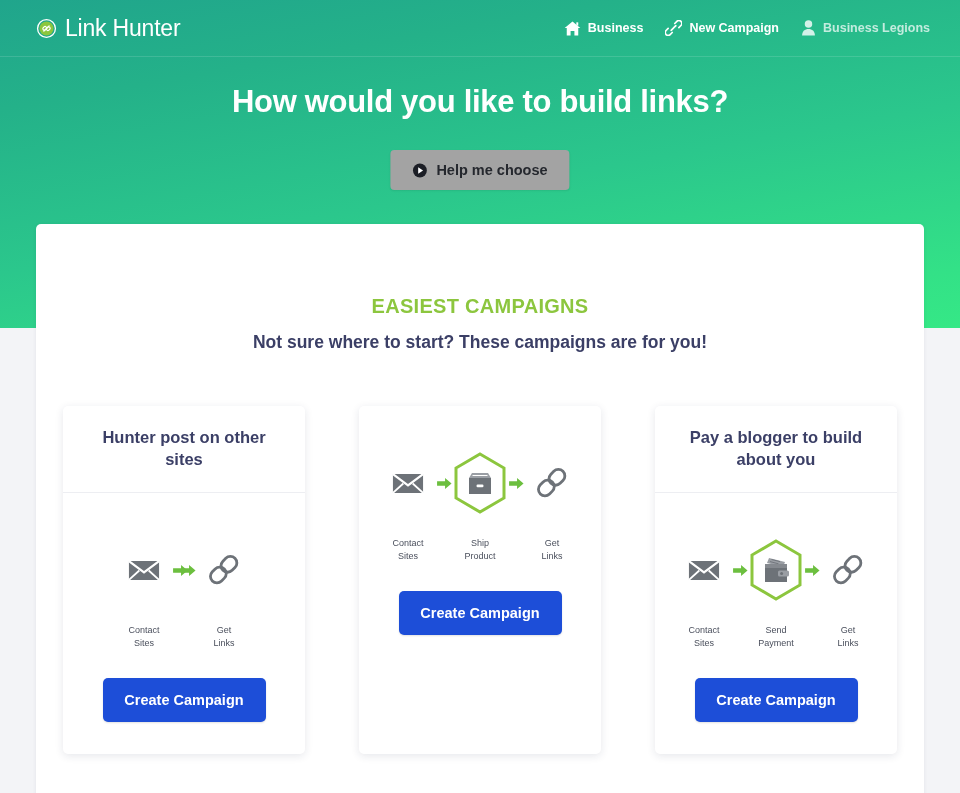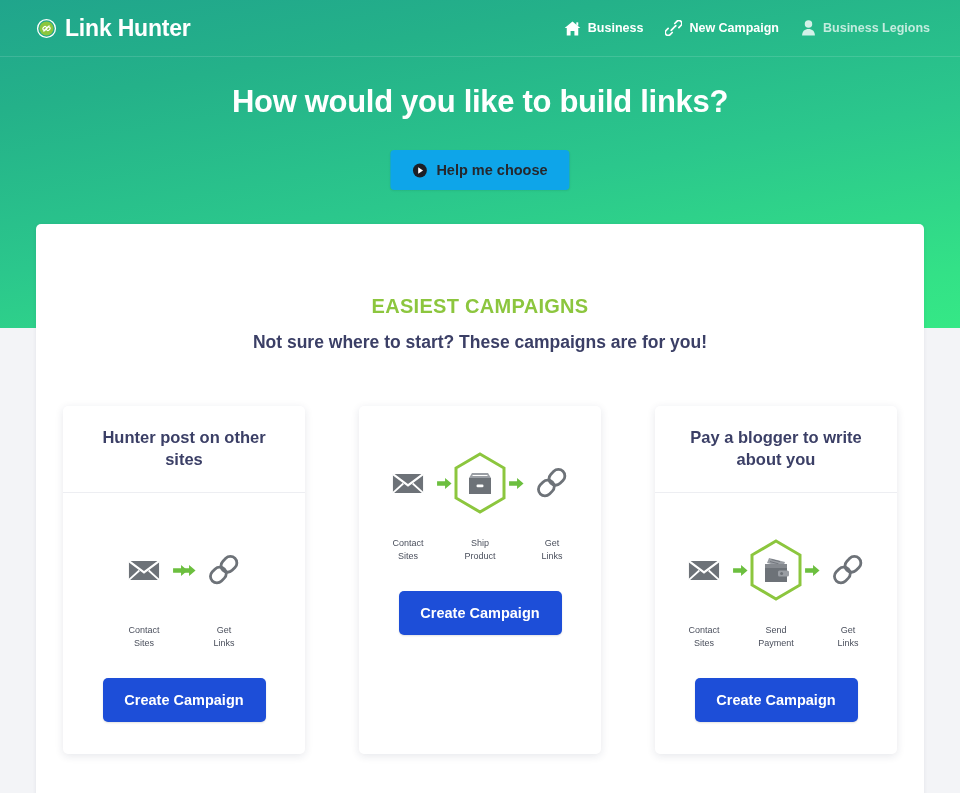--- a/index.html
+++ b/index.html
@@ -41,21 +41,21 @@
   }
   .brand {
     display: flex;
     align-items: center;
     gap: 8px;
   }
   .brand-mark { width: 21px; height: 21px; display: block; }
   .brand-text {
     color: #ffffff;
     font-size: 23px;
-    font-weight: 700;
+    font-weight: 400;
     letter-spacing: -0.2px;
     line-height: 1;
     white-space: nowrap;
   }
   .nav-right {
     display: flex;
     align-items: center;
     gap: 22px;
   }
   .nav-item {
@@ -85,21 +85,21 @@
     z-index: 4;
   }
   .help-btn {
     position: absolute;
     top: 150px;
     left: 50%;
     transform: translateX(-50%);
     display: flex;
     align-items: center;
     gap: 9px;
-    background: #0ea5e9;
+    background: #a3a3a3;
     border: none;
     border-radius: 4px;
     padding: 12px 22px;
     font-family: "Liberation Sans", sans-serif;
     font-size: 14.5px;
     font-weight: bold;
     color: #25282e;
     cursor: pointer;
     box-shadow: 0 1px 2px rgba(0,0,0,0.08);
     z-index: 4;
@@ -398,21 +398,21 @@
 Links</div>
             </div>
 
           </div>
           <button class="create-btn">Create Campaign</button>
         </div>
       </div>
 
       <div class="card">
         <div class="card-head">
-          <div class="card-title">Pay a blogger to write about you</div>
+          <div class="card-title">Pay a blogger to build about you</div>
         </div>
         <div class="card-body">
           <div class="flow">
 
             <div class="step">
               <div class="step-ico">
                 <svg width="32" height="23" viewBox="0 0 34 24">
                   <path d="M1 2 H33 V22 H1 Z" fill="#6d7278"></path>
                   <path d="M1 2 L17 14 L33 2" fill="none" stroke="#ffffff" stroke-width="2.4"></path>
                   <path d="M1 22 L12 12 M33 22 L22 12" stroke="#ffffff" stroke-width="2" fill="none"></path>

